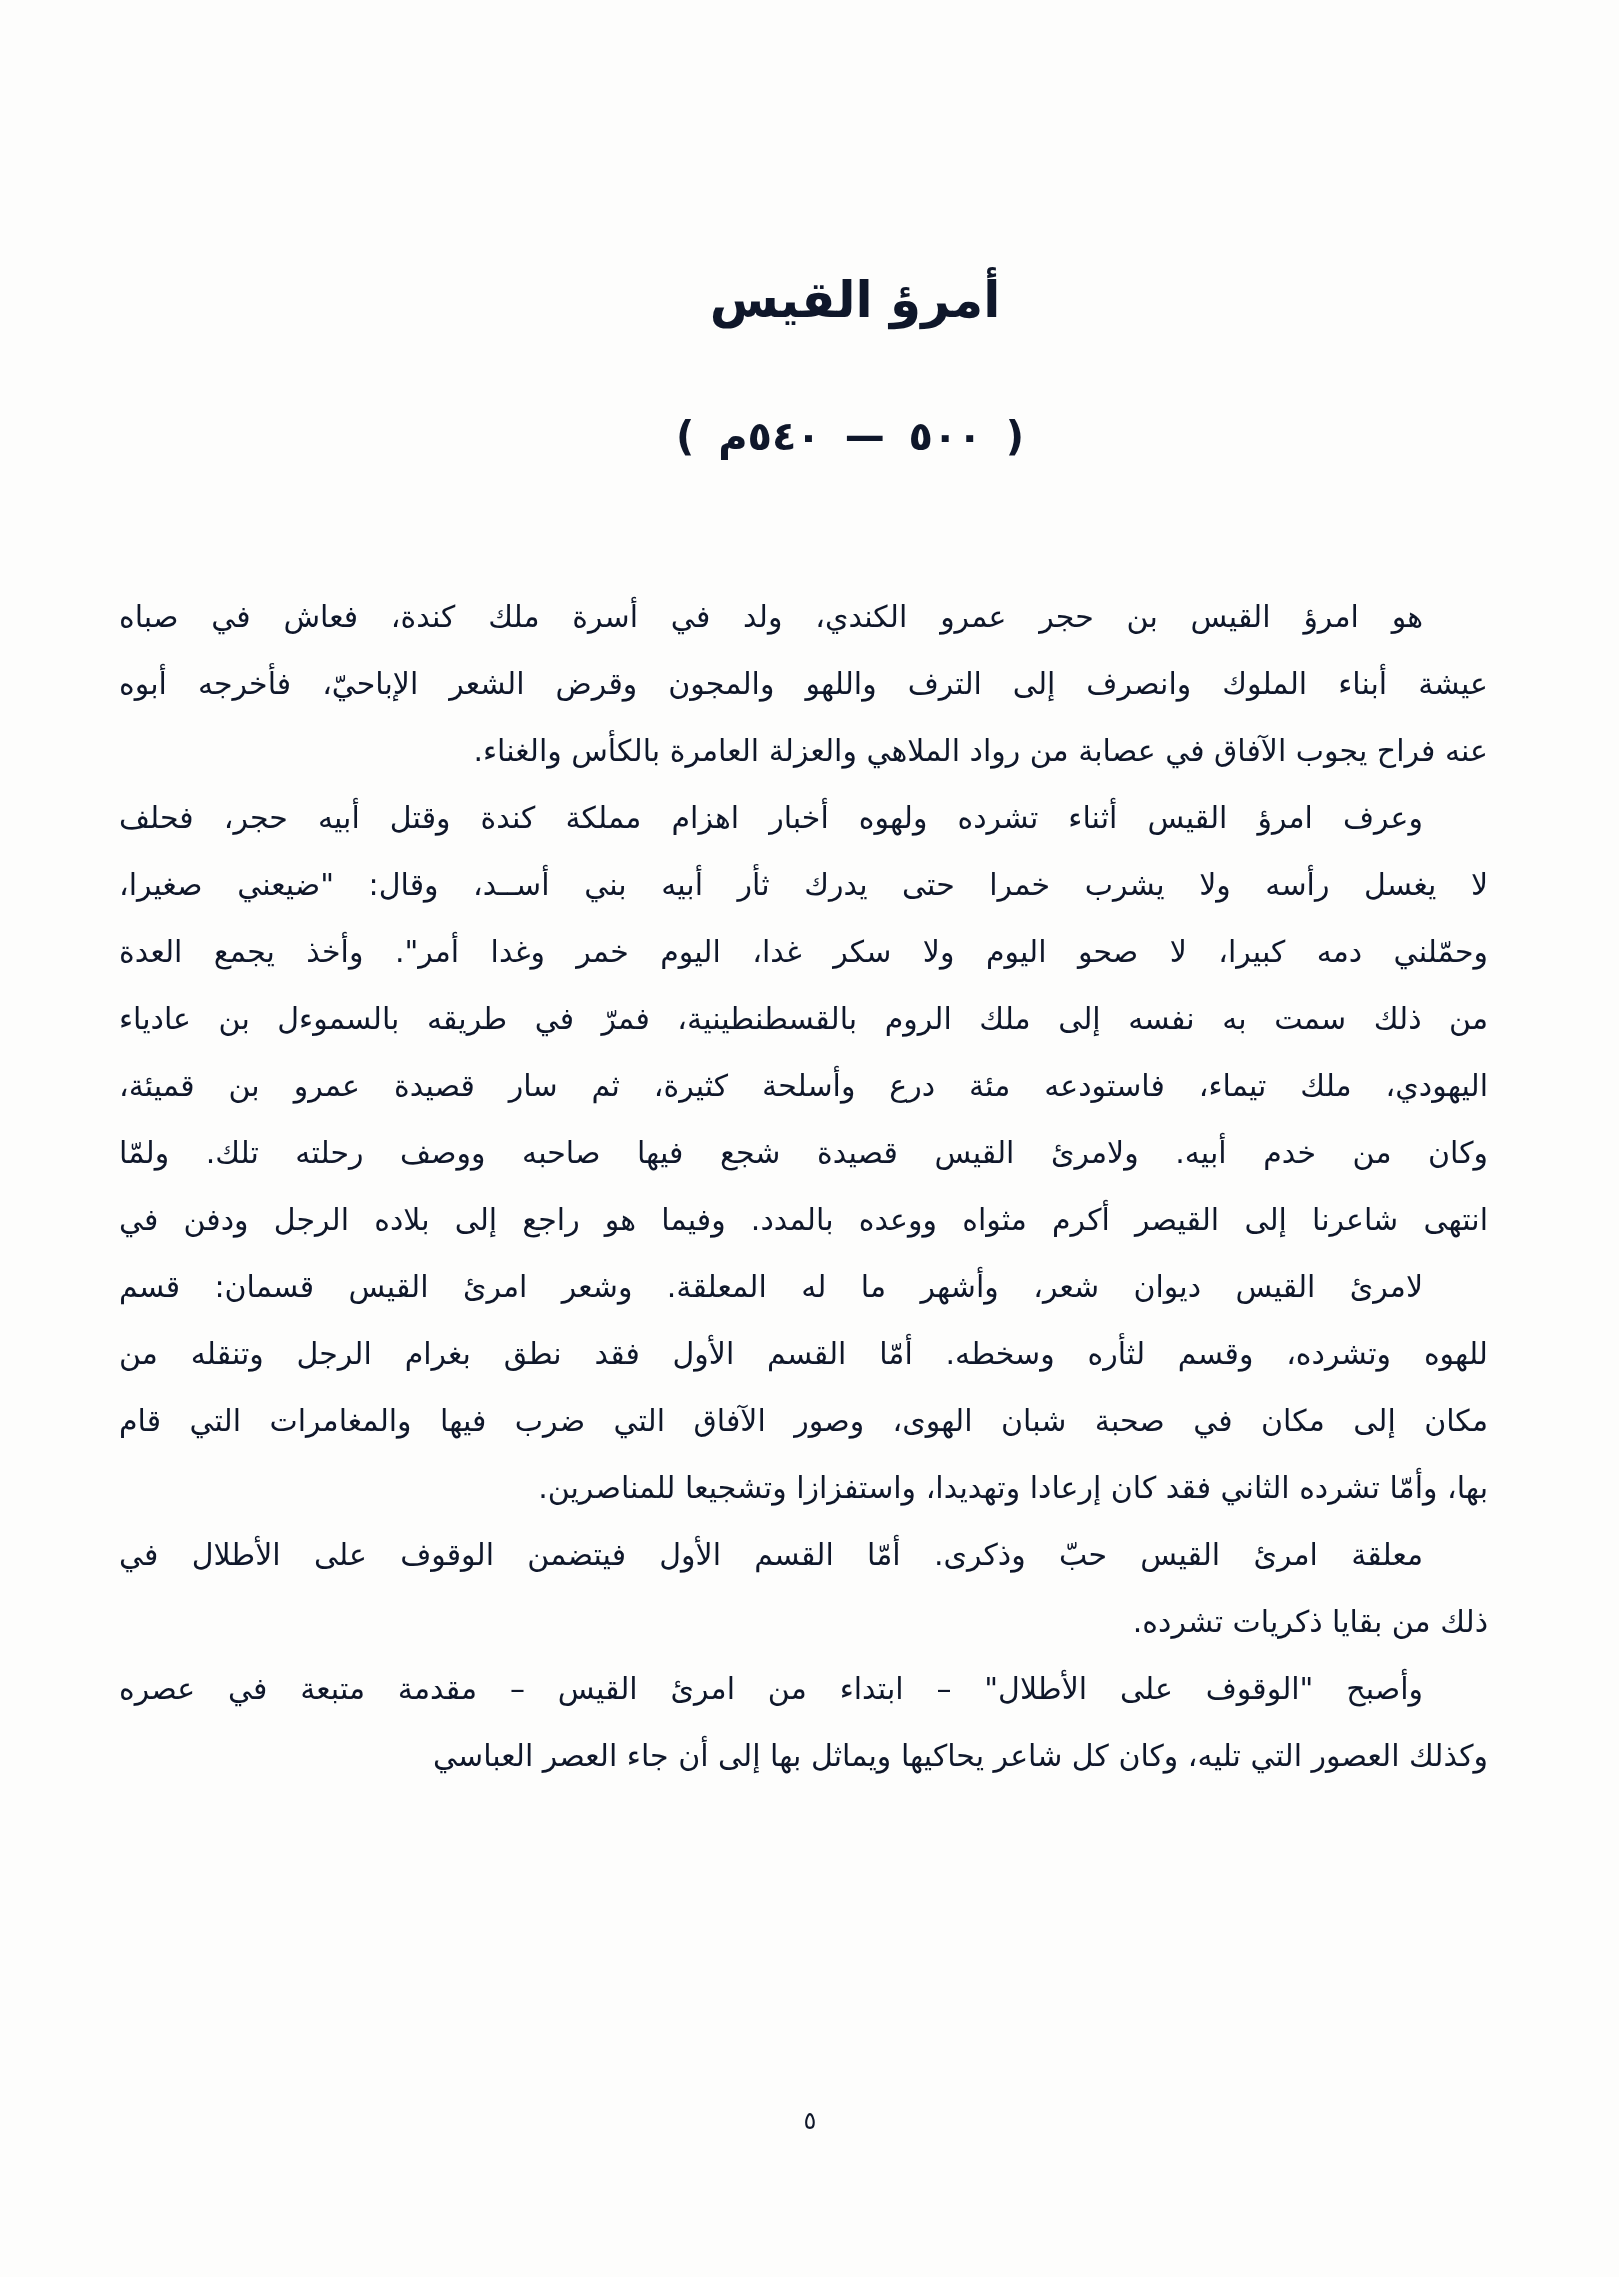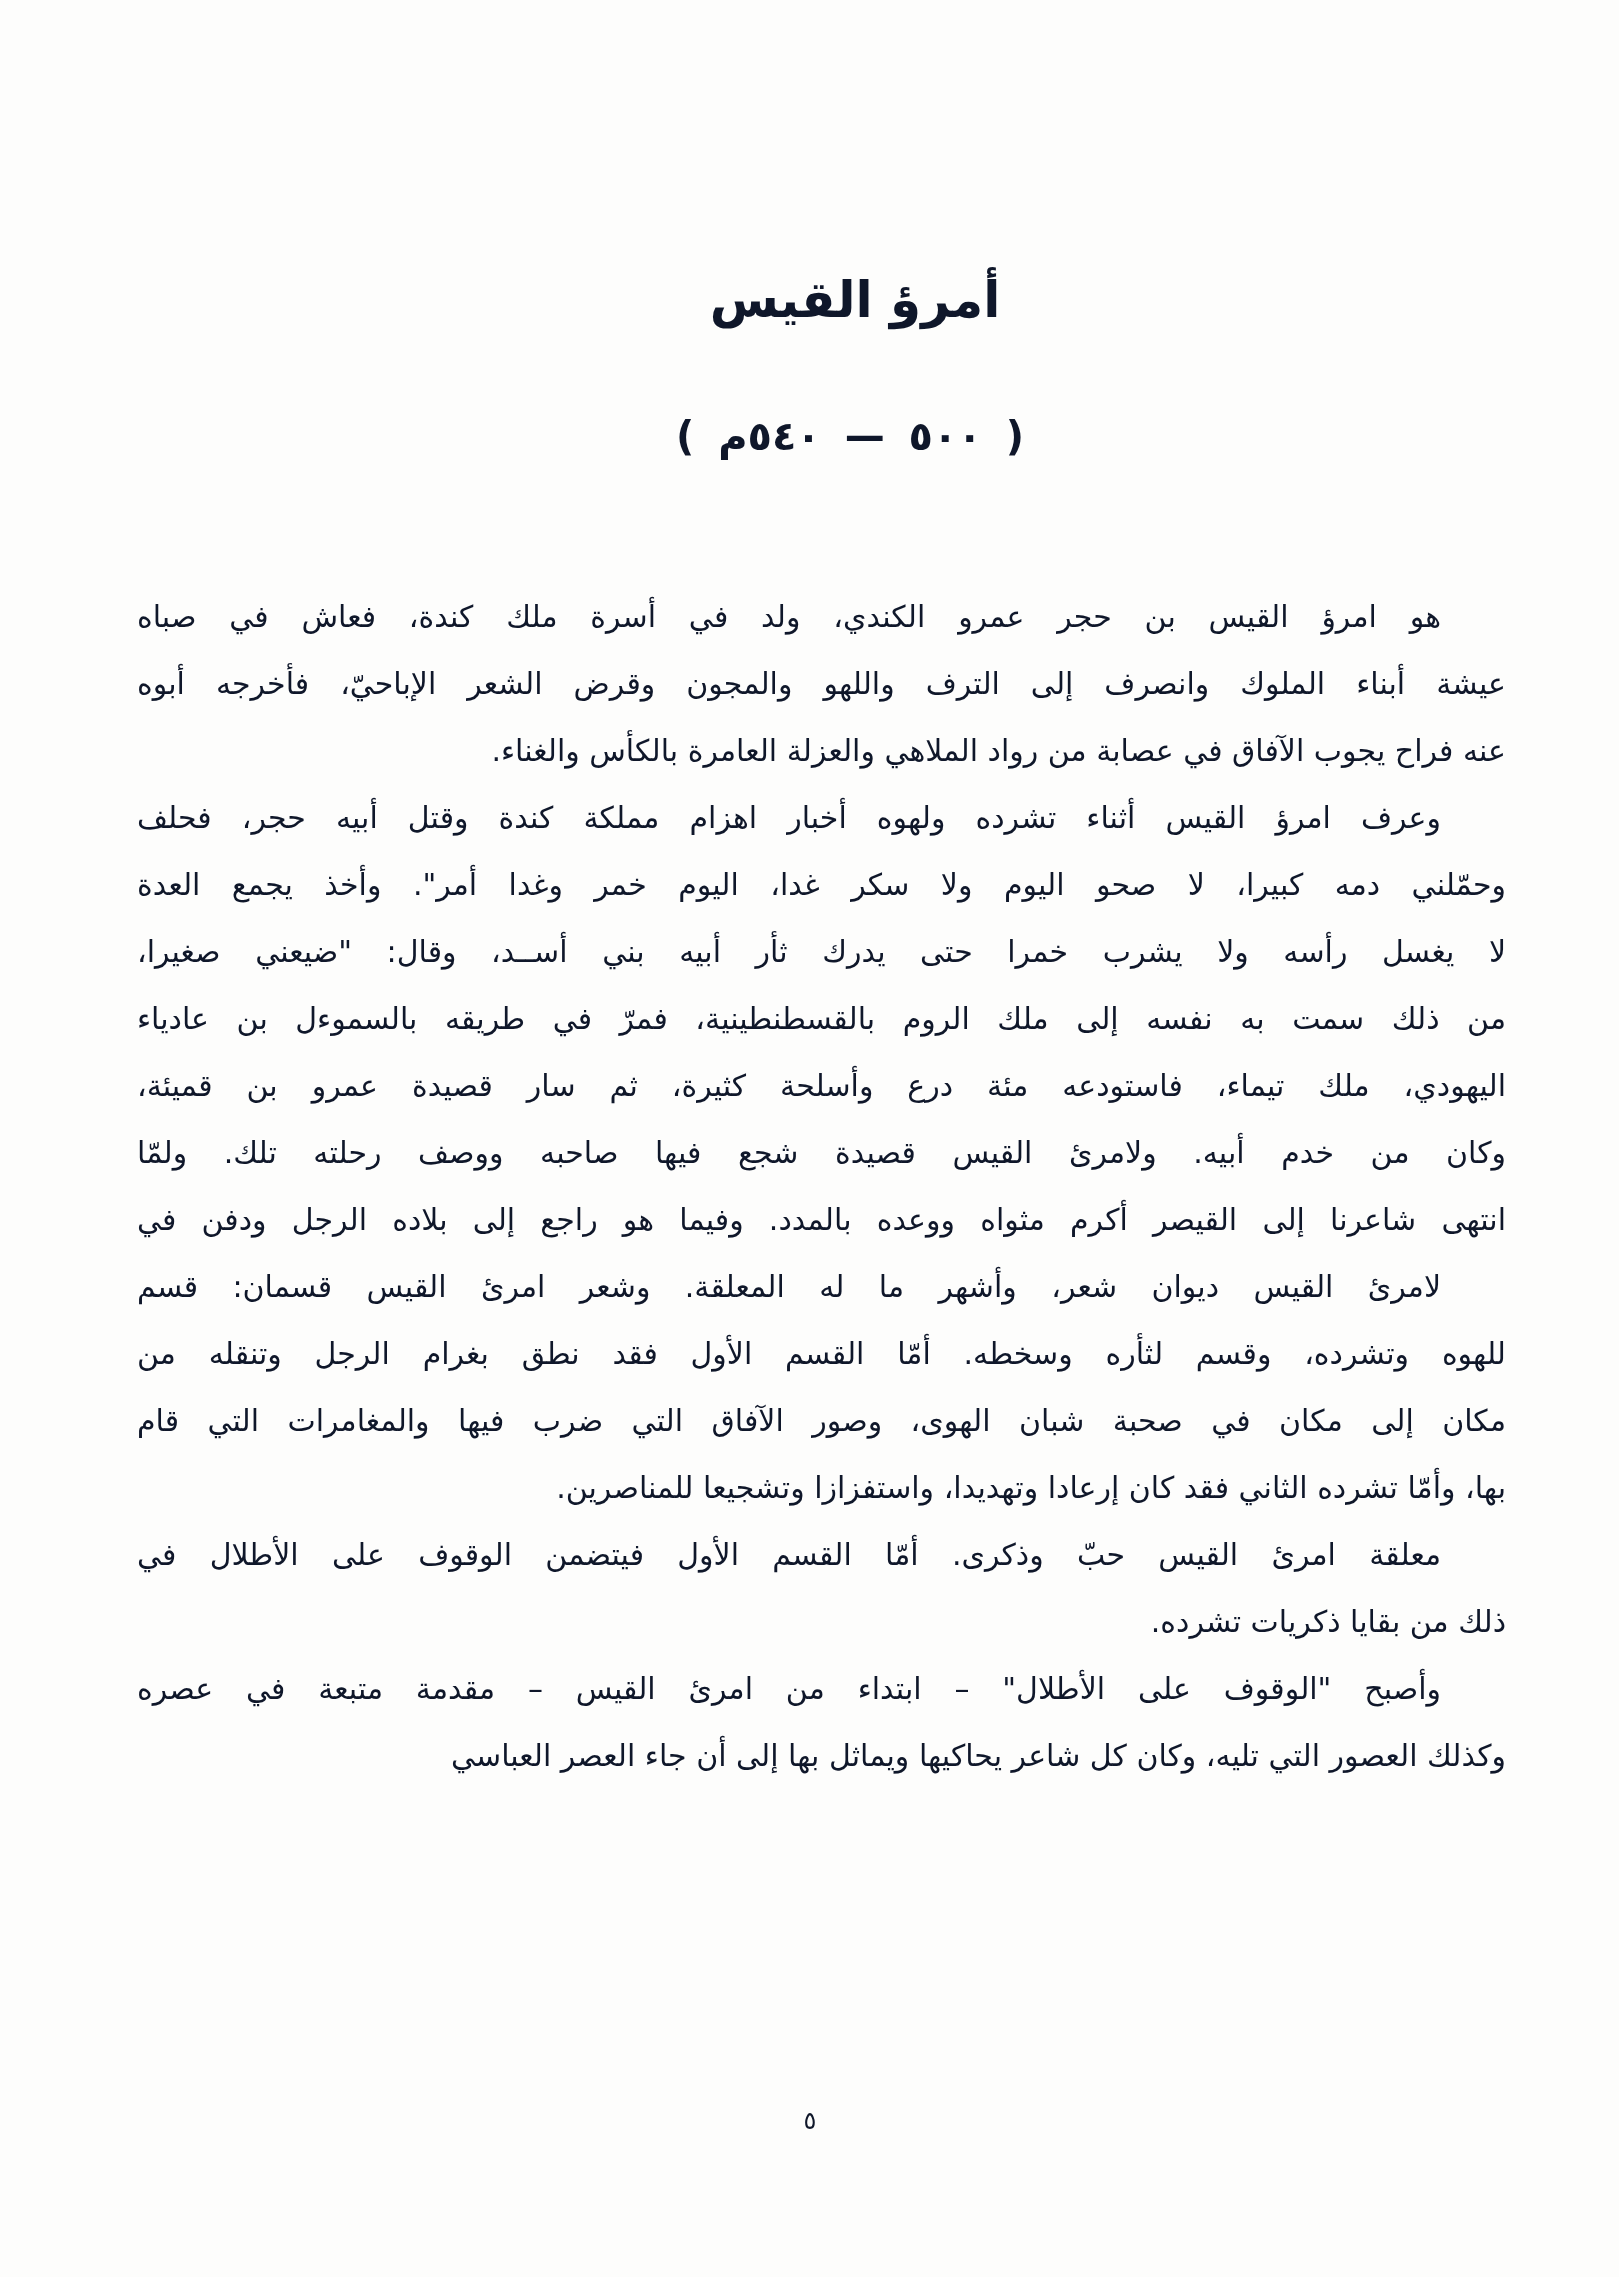--- a/index.html
+++ b/index.html
@@ -34,21 +34,21 @@
     width: 100%;
     text-align: center;
     font-size: 40px;
     font-weight: bold;
     transform: translateX(40px);
     word-spacing: 10px;
   }
   .body-text {
     position: absolute;
     top: 583px;
-    right: 114px;
+    right: 132px;
     width: 1369px;
   }
   .para { margin: 0; padding: 0; }
   .line {
     height: 67px;
     line-height: 67px;
     font-size: 30px;
     overflow: hidden;
     text-align: justify;
     text-align-last: right;
@@ -77,22 +77,22 @@
   <div class="body-text">
 
     <div class="para">
       <div class="line j first">هو امرؤ القيس بن حجر عمرو الكندي، ولد في أسرة ملك كندة، فعاش في صباه</div>
       <div class="line j">عيشة أبناء الملوك وانصرف إلى الترف واللهو والمجون وقرض الشعر الإباحيّ، فأخرجه أبوه</div>
       <div class="line">عنه فراح يجوب الآفاق في عصابة من رواد الملاهي والعزلة العامرة بالكأس والغناء.</div>
     </div>
 
     <div class="para">
       <div class="line j first">وعرف امرؤ القيس أثناء تشرده ولهوه أخبار اهزام مملكة كندة وقتل أبيه حجر، فحلف</div>
+      <div class="line j">لا يغسل رأسه ولا يشرب خمرا حتى يدرك ثأر أبيه بني أســد، وقال: "ضيعني صغيرا،</div>
       <div class="line j">وحمّلني دمه كبيرا، لا صحو اليوم ولا سكر غدا، اليوم خمر وغدا أمر". وأخذ يجمع العدة</div>
-      <div class="line j">لا يغسل رأسه ولا يشرب خمرا حتى يدرك ثأر أبيه بني أســد، وقال: "ضيعني صغيرا،</div>
       <div class="line j">من ذلك سمت به نفسه إلى ملك الروم بالقسطنطينية، فمرّ في طريقه بالسموءل بن عادياء</div>
       <div class="line j">اليهودي، ملك تيماء، فاستودعه مئة درع وأسلحة كثيرة، ثم سار قصيدة عمرو بن قميئة،</div>
       <div class="line j">وكان من خدم أبيه. ولامرئ القيس قصيدة شجع فيها صاحبه ووصف رحلته تلك. ولمّا</div>
       <div class="line j">انتهى شاعرنا إلى القيصر أكرم مثواه ووعده بالمدد. وفيما هو راجع إلى بلاده الرجل ودفن في</div>
     </div>
 
     <div class="para">
       <div class="line j first">لامرئ القيس ديوان شعر، وأشهر ما له المعلقة. وشعر امرئ القيس قسمان: قسم</div>
       <div class="line j">للهوه وتشرده، وقسم لثأره وسخطه. أمّا القسم الأول فقد نطق بغرام الرجل وتنقله من</div>
       <div class="line j">مكان إلى مكان في صحبة شبان الهوى، وصور الآفاق التي ضرب فيها والمغامرات التي قام</div>

